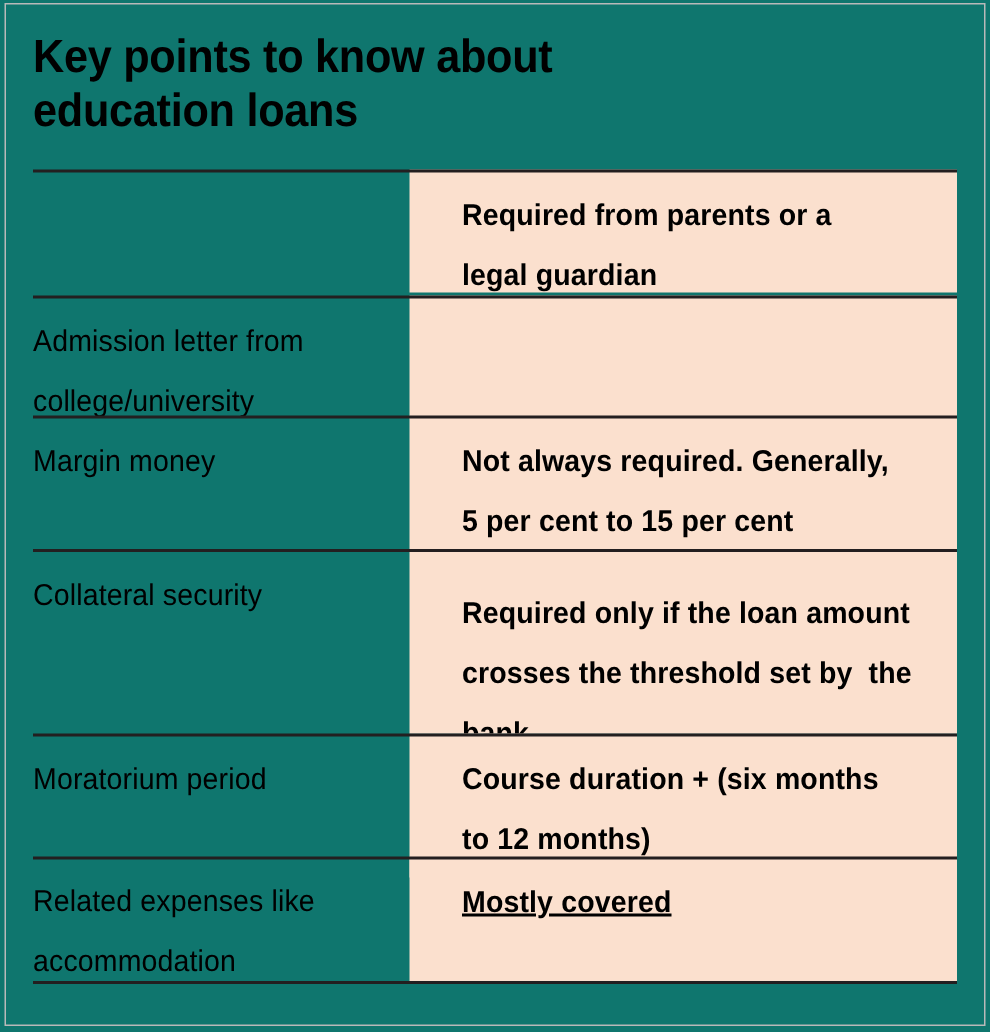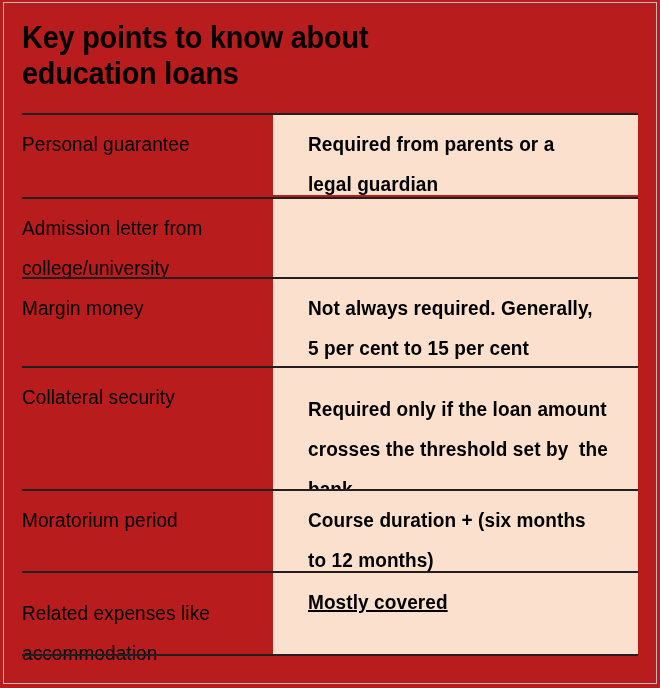--- a/index.html
+++ b/index.html
@@ -5,21 +5,21 @@
   html, body {
     margin: 0;
     padding: 0;
     background: #ffffff;
   }
 
   #page {
     position: relative;
     width: 660px;
     height: 688px;
-    background: #b91c1c;
+    background: #0f766e;
     box-sizing: border-box;
     overflow: hidden;
     font-family: "Liberation Sans", sans-serif;
   }
 
   
   #frame {
     position: absolute;
     left: 3px;
     top: 2px;
@@ -119,23 +119,20 @@
 
   <div class="title-block">
     <div class="title-line">Key points to know about</div>
     <div class="title-line">education loans</div>
   </div>
 
   <div id="table">
       <div class="row" style="top: 113px; height: 82px;">
         <div class="row-fill" style="background: rgb(251, 224, 206);"></div>
         <div class="row-rule" style="background: rgb(35, 31, 32);"></div>
-        <div class="cell-label" style="top: 11px;">
-          <div class="line">Personal guarantee</div>
-        </div>
         <div class="cell-value" style="top: 11px;">
           <div class="line">Required from parents or a</div>
           <div class="line">legal guardian</div>
         </div>
       </div>
       <div class="row" style="top: 197px; height: 82px;">
         <div class="row-fill" style="background: rgb(251, 224, 206);"></div>
         <div class="row-rule" style="background: rgb(35, 31, 32);"></div>
         <div class="cell-label" style="top: 11px;">
           <div class="line">Admission letter from</div>
@@ -172,21 +169,21 @@
           <div class="line">Moratorium period</div>
         </div>
         <div class="cell-value" style="top: 11px;">
           <div class="line">Course duration + (six months</div>
           <div class="line">to 12 months)</div>
         </div>
       </div>
       <div class="row" style="top: 571px; height: 83px;">
         <div class="row-fill" style="background: rgb(251, 224, 206);"></div>
         <div class="row-rule" style="background: rgb(35, 31, 32);"></div>
-        <div class="cell-label" style="top: 22px;">
+        <div class="cell-label" style="top: 10px;">
           <div class="line">Related expenses like</div>
           <div class="line">accommodation</div>
         </div>
         <div class="cell-value" style="top: 11px; text-decoration: underline;">
           <div class="line">Mostly covered</div>
         </div>
       </div>
       <div class="row-rule" style="position: absolute; top: 654px; background: rgb(35, 31, 32);"></div>
     </div>
 

